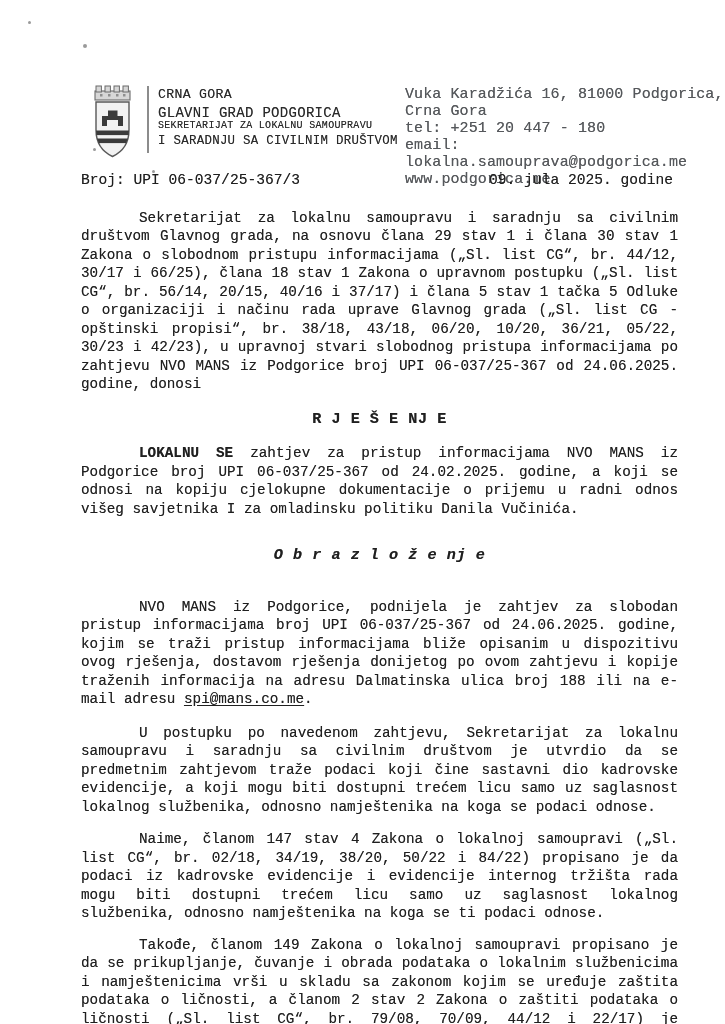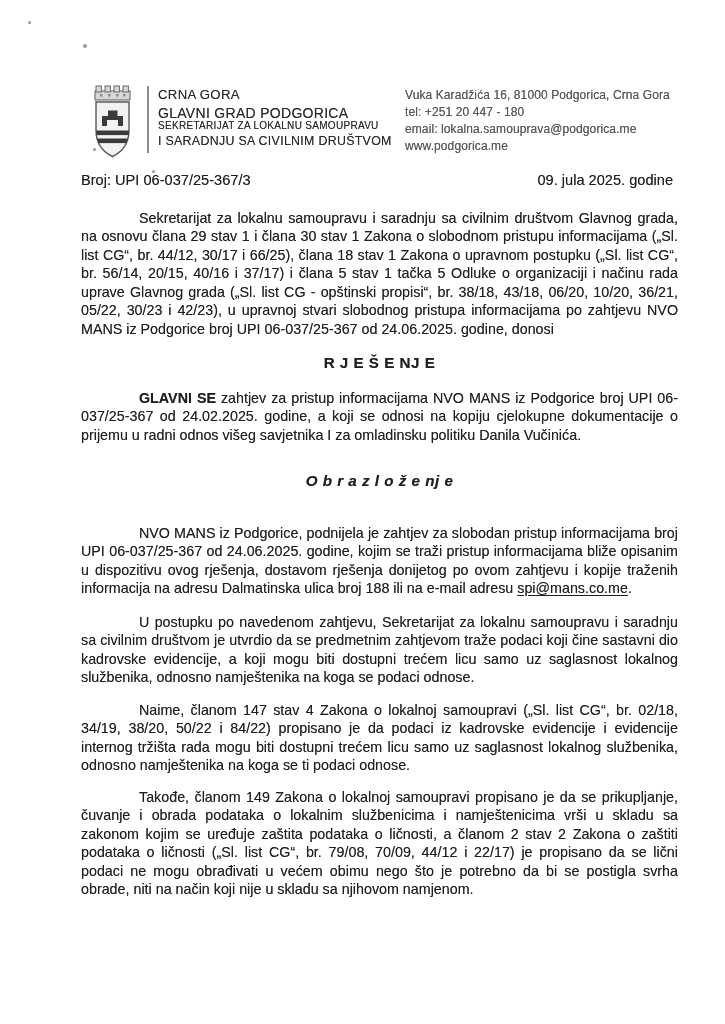--- a/index.html
+++ b/index.html
@@ -1,30 +1,30 @@
 <!DOCTYPE html>
 <html><head>
 <meta charset="utf-8">
 <style>
   html,body{margin:0;padding:0;background:#ffffff;}
   .page{
     position:relative;width:725px;height:1024px;background:#ffffff;
-    font-family:Liberation Sans, sans-serif;color:#1f1f1f;overflow:hidden;
+    font-family:Liberation Mono, monospace;color:#1f1f1f;overflow:hidden;
     text-shadow:0 0 .35px rgba(20,20,20,.55);
   }
   .speck{position:absolute;background:#6f6f6f;border-radius:50%;opacity:.7;}
   
   .emblem{position:absolute;left:89px;top:83px;width:47px;height:77px;}
   .lh-divider{position:absolute;left:147px;top:86px;width:2px;height:67px;background:#8c8c8c;}
   .org{position:absolute;left:158px;top:88px;letter-spacing:.3px;color:#2a2a2a;}
   .org-country{font-size:13.2px;line-height:13px;}
   .org-city{font-size:14px;line-height:13px;margin-top:6px;}
   .org-dept1{font-size:10px;line-height:12px;}
   .org-dept2{font-size:12.4px;line-height:12px;margin-top:3px;}
-  .contact{position:absolute;left:405px;top:87px;font-size:12px;line-height:16.9px;color:#55585c;letter-spacing:.1px;}
+  .contact{position:absolute;left:405px;top:87px;font-size:15px;line-height:16.9px;color:#55585c;letter-spacing:.1px;}
   
   .content{position:absolute;left:81px;top:171px;width:597px;font-size:14.3px;line-height:18.5px;text-align:justify;}
   .ref-row{display:flex;justify-content:space-between;font-size:14.6px;}
   .ref-date{padding-right:5px;}
   .para{margin:0 0 14px 0;text-indent:58px;}
   .para-intro{margin-top:19px;margin-bottom:16px;}
   .para-decision{margin-bottom:28px;}
   .para-p1{margin-bottom:15px;}
   .para-p3{margin-bottom:13px;}
   .h-resenje{margin:0 0 16px 0;text-align:center;font-size:15.2px;font-weight:bold;letter-spacing:.5px;text-indent:0;}
@@ -91,21 +91,21 @@
   <main class="content">
     <div class="ref-row">
       <span>Broj: UPI 06-037/25-367/3</span>
       <span class="ref-date">09. jula  2025. godine</span>
     </div>
 
     <p class="para para-intro">Sekretarijat za lokalnu samoupravu i saradnju sa civilnim društvom Glavnog grada, na osnovu člana 29 stav 1 i člana 30 stav 1 Zakona o slobodnom pristupu informacijama („Sl. list CG“, br. 44/12, 30/17 i 66/25), člana 18 stav 1 Zakona o upravnom postupku („Sl. list CG“, br. 56/14, 20/15, 40/16 i 37/17) i člana 5 stav 1 tačka 5 Odluke o organizaciji i načinu rada uprave Glavnog grada („Sl. list CG - opštinski propisi“, br. 38/18, 43/18, 06/20, 10/20, 36/21, 05/22, 30/23 i 42/23), u upravnoj stvari slobodnog pristupa informacijama po zahtjevu NVO MANS iz Podgorice broj UPI 06-037/25-367 od 24.06.2025. godine, donosi</p>
 
     <h2 class="h-resenje">R J E Š E NJ E</h2>
 
-    <p class="para para-decision"><span class="lead-bold">GLAVNI SE</span><span> zahtjev za pristup informacijama NVO MANS iz Podgorice broj UPI 06-037/25-367 od 24.02.2025. godine, a koji se odnosi na kopiju cjelokupne dokumentacije o prijemu u radni odnos višeg savjetnika I za omladinsku politiku Danila Vučinića.</span></p>
+    <p class="para para-decision"><span class="lead-bold">LOKALNU SE</span><span> zahtjev za pristup informacijama NVO MANS iz Podgorice broj UPI 06-037/25-367 od 24.02.2025. godine, a koji se odnosi na kopiju cjelokupne dokumentacije o prijemu u radni odnos višeg savjetnika I za omladinsku politiku Danila Vučinića.</span></p>
 
     <h2 class="h-obraz">O b r a z l o ž e nj e</h2>
 
     <p class="para para-p1"><span>NVO MANS iz Podgorice, podnijela je zahtjev za slobodan pristup informacijama broj UPI 06-037/25-367 od 24.06.2025. godine, kojim se traži pristup informacijama bliže opisanim u dispozitivu ovog rješenja, dostavom rješenja donijetog po ovom zahtjevu i kopije traženih informacija na adresu Dalmatinska ulica broj 188 ili na e-mail adresu </span><span class="email">spi@mans.co.me</span><span>.</span></p>
 
     <p class="para">U postupku po navedenom zahtjevu, Sekretarijat za lokalnu samoupravu i saradnju sa civilnim društvom je utvrdio da se predmetnim zahtjevom traže podaci koji čine sastavni dio kadrovske evidencije, a koji mogu biti dostupni trećem licu samo uz saglasnost lokalnog službenika, odnosno namještenika na koga se podaci odnose.</p>
 
     <p class="para para-p3">Naime, članom 147 stav 4 Zakona o lokalnoj samoupravi („Sl. list CG“, br. 02/18, 34/19, 38/20, 50/22 i 84/22) propisano je da podaci iz kadrovske evidencije i evidencije internog tržišta rada mogu biti dostupni trećem licu samo uz saglasnost lokalnog službenika, odnosno namještenika na koga se ti podaci odnose.</p>
 
     <p class="para">Takođe, članom 149 Zakona o lokalnoj samoupravi propisano je da se prikupljanje, čuvanje i obrada podataka o lokalnim službenicima i namještenicima vrši u skladu sa zakonom kojim se uređuje zaštita podataka o ličnosti, a članom 2 stav 2 Zakona o zaštiti podataka o ličnosti („Sl. list CG“, br. 79/08, 70/09, 44/12 i 22/17) je propisano da se lični podaci ne mogu obrađivati u većem obimu nego što je potrebno da bi se postigla svrha obrade, niti na način koji nije u skladu sa njihovom namjenom.</p>

